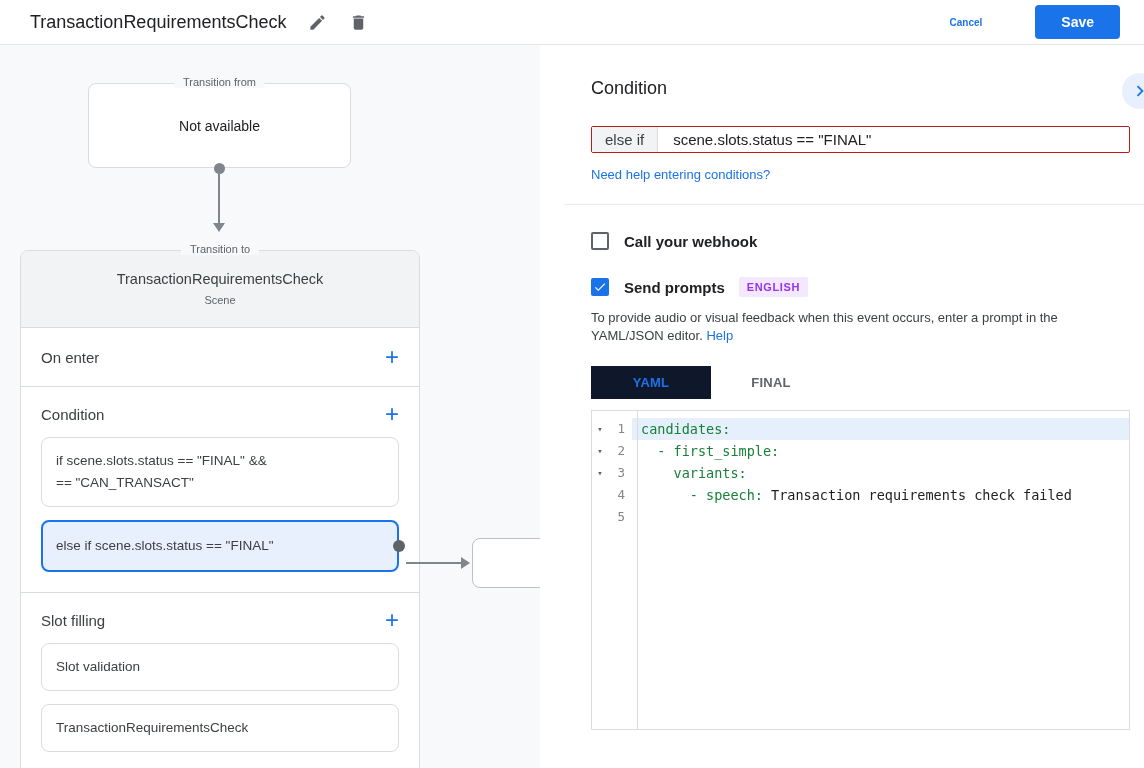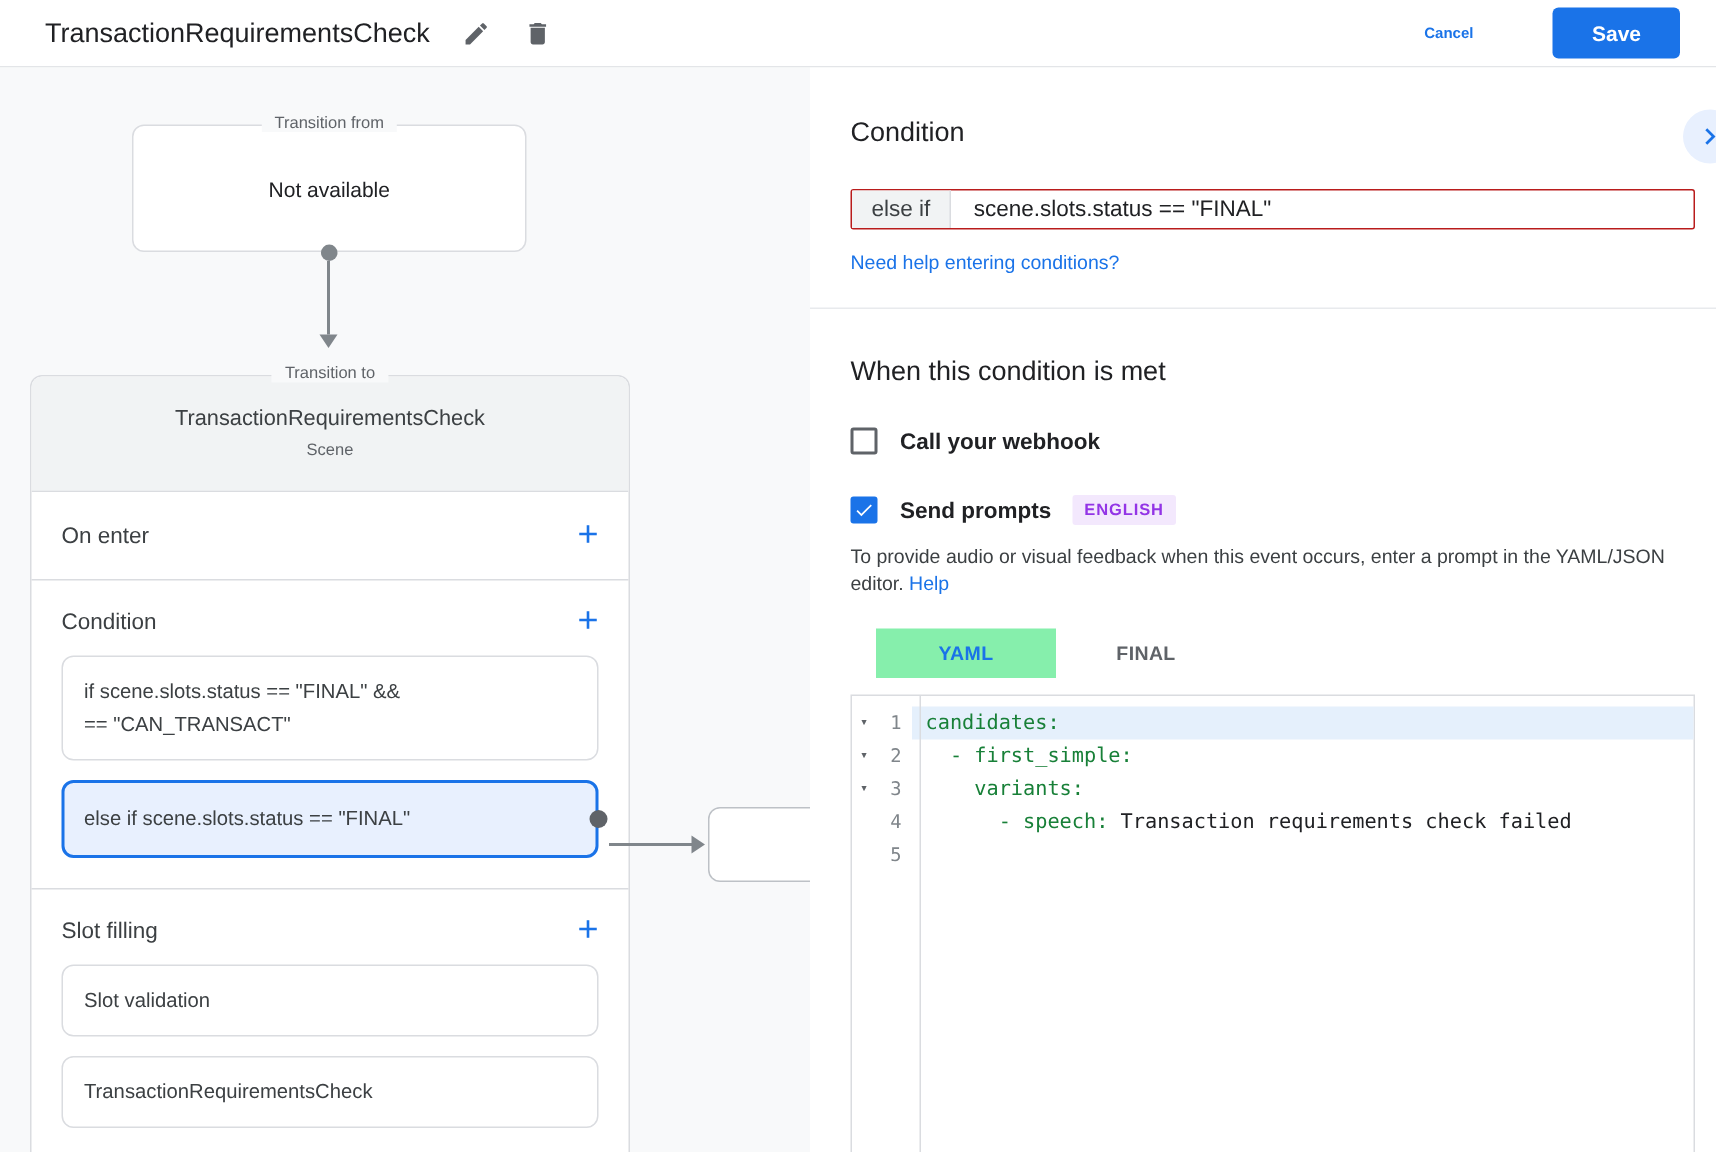--- a/index.html
+++ b/index.html
@@ -9,21 +9,21 @@
   
   .topbar { height:45px; background:#fff; border-bottom:1px solid #e3e5e8; display:flex; align-items:center; padding:0 24px 0 30px; }
   .topbar-title { font-size:18px; color:#202124; }
   .icon-btn { background:none; border:none; cursor:pointer; margin-left:22px; display:flex; align-items:center; }
   .icon-btn svg { fill:#5f6368; }
   .topbar-spacer { flex:1; }
   .cancel-btn { background:none; border:none; color:var(--accent,#1a73e8); font-size:10px; font-weight:bold; font-family:Liberation Sans, sans-serif; cursor:pointer; margin-right:53px; }
   .save-btn { background:var(--accent,#1a73e8); border:none; color:#fff; font-size:14px; font-weight:bold; font-family:inherit; border-radius:4px; padding:9px 26px; cursor:pointer; }
 
   
-  .main { display:flex; height:723px; }
+  .main { display:flex; height:723px;gap:24px; }
   .canvas { width:540px; background:#f8f9fa; position:relative; overflow:hidden; flex:none; }
   .panel { flex:1; background:#fff; position:relative; padding:0 14px 0 27px; }
 
   
   .node-legend { position:absolute; top:-8px; left:50%; transform:translateX(-50%); background:#f8f9fa; padding:0 9px; font-size:11px; color:#5f6368; white-space:nowrap; }
   .tf-box { position:absolute; left:88px; top:38px; width:263px; height:85px; background:#fff; border:1px solid #dadce0; border-radius:8px; display:flex; align-items:center; justify-content:center; }
   .tf-content { font-size:14px; color:#202124; }
   .tf-dot { position:absolute; left:214px; top:118px; width:11px; height:11px; border-radius:50%; background:#80868b; }
   .v-arrow-line { position:absolute; left:218px; top:129px; width:2px; height:49px; background:#80868b; }
   .v-arrow-head { position:absolute; left:213px; top:178px; width:0; height:0; border-left:6px solid transparent; border-right:6px solid transparent; border-top:9px solid #80868b; }
@@ -69,21 +69,21 @@
   .checkbox { width:18px; height:18px; border:2px solid #5f6368; border-radius:2px; background:#fff; flex:none; cursor:pointer; }
   .checkbox-checked { width:18px; height:18px; border:none; border-radius:2px; background:var(--accent,#1a73e8); flex:none; display:flex; align-items:center; justify-content:center; cursor:pointer; }
   .check-label { margin-left:15px; font-size:15px; font-weight:bold; color:#202124; }
   .lang-badge { margin-left:14px; background:var(--badge-bg,#f3e8fd); color:var(--badge-text,#9334e6); font-size:11px; font-weight:bold; letter-spacing:0.6px; padding:4px 8px; border-radius:2px; }
 
   .desc { margin-top:12px; font-size:13px; line-height:18px; color:#3c4043; max-width:565px; }
   .desc a { color:var(--accent,#1a73e8); text-decoration:none; cursor:pointer; }
 
   .tabs { margin-top:21px; display:flex; }
   .tab { width:120px; height:33px; display:flex; align-items:center; justify-content:center; font-size:13px; font-weight:bold; letter-spacing:0.25px; color:#5f6368; cursor:pointer; }
-  .tab-active { background:#86efac; color:var(--accent,#1a73e8);margin-left:17px; }
+  .tab-active { background:#0f172a; color:var(--accent,#1a73e8); }
 
   .editor { margin-top:11px; border:1px solid #dadce0; height:320px; position:relative; background:#fff; font-family:"DejaVu Sans Mono","Liberation Mono",monospace; }
   .gutter-sep { position:absolute; left:45px; top:0; bottom:0; width:1px; background:#dadce0; }
   .ed-rows { padding-top:7px; }
   .ed-row { display:flex; height:22px; line-height:22px; }
   .ed-fold { width:16px; text-align:center; font-size:9px; color:#5f6368; cursor:pointer; user-select:none; }
   .ed-num { width:24px; text-align:right; padding-right:7px; font-size:12.5px; color:#80868b; }
   .ed-code { flex:1; padding-left:9px; font-size:13.5px; white-space:pre; color:#202124; }
   .ed-highlight { background:#e5f0fc; }
   .ed-key { color:var(--code-key,#188038); }
@@ -178,21 +178,20 @@
     </button>
 
     <div class="cond-input-row">
       <span class="cond-prefix">else if</span>
       <span class="cond-value">scene.slots.status == "FINAL"</span>
     </div>
     <a class="help-link">Need help entering conditions?</a>
 
     <hr class="panel-divider">
 
-    <div class="when-title">When this condition is met</div>
 
     <div class="check-row">
       <span class="checkbox"></span>
       <span class="check-label">Call your webhook</span>
     </div>
 
     <div class="check-row">
       <span class="checkbox-checked">
         <span style="display:flex;">
           <svg width="14" height="14" viewBox="0 0 24 24" fill="#fff">

